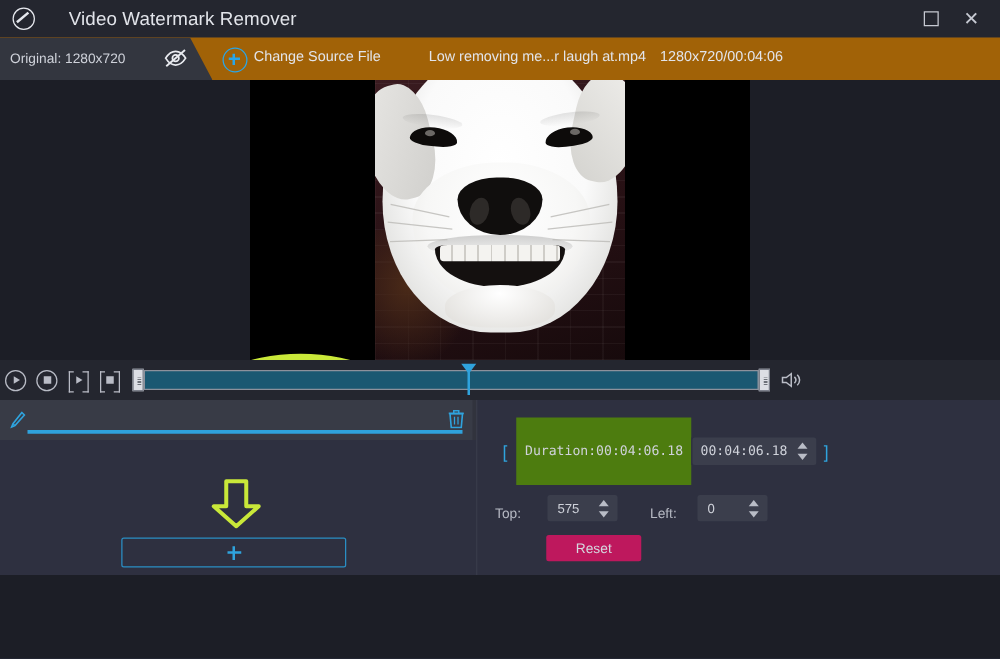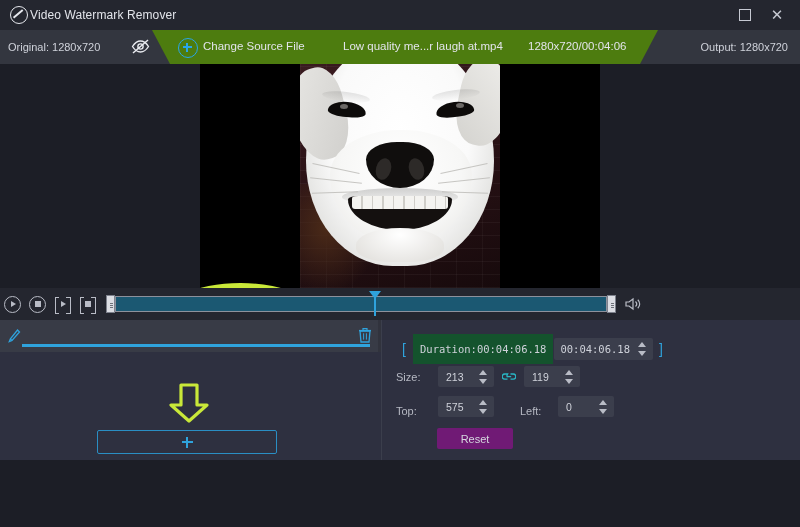--- a/index.html
+++ b/index.html
@@ -18,30 +18,30 @@
     background:#24262f;display:flex;align-items:center;
   }
   .logo{
     width:16px;height:16px;border-radius:50%;
     border:1.6px solid #e6e8ee;margin-left:10px;position:relative;flex:none;
   }
   .logo:after{
     content:"";position:absolute;left:1px;top:6px;width:12px;height:1.6px;
     background:#e6e8ee;transform:rotate(-40deg);
   }
-  .title-text{font-size:12px;color:#e2e4ea;margin-left:2px;letter-spacing:.1px;}
+  .title-text{font-size:15px;color:#e2e4ea;margin-left:27px;letter-spacing:.1px;}
   .win-ctrl{margin-left:auto;display:flex;align-items:center;padding-right:8px;gap:2px;}
   .wbtn{width:30px;height:28px;display:flex;align-items:center;justify-content:center;}
   .sq{width:10px;height:10px;border:1.4px solid #c6c9d2;}
   .xg{font-size:15px;color:#c6c9d2;line-height:1;font-family:"DejaVu Sans",sans-serif;}
 
   
   .infobar{
     position:absolute;left:0;top:30px;width:800px;height:34px;
-    background:#4d7c0f;
+    background:#a16207;
   }
   .tab-orig{
     position:absolute;left:0;top:0;height:34px;width:170px;
     background:#33363f;
     clip-path:polygon(0 0,152px 0,170px 34px,0 34px);
     display:flex;align-items:center;
   }
   .tab-orig .lbl{font-size:11px;color:#cfd2da;margin-left:8px;}
   .eye{
     position:absolute;left:131px;top:9px;width:19px;height:15px;
@@ -212,32 +212,32 @@
   .brk-l,.brk-r{color:#2fa3dd;font-size:14px;width:16px;text-align:center;}
   .spin{
     position:relative;height:22px;background:#3b3e4c;border-radius:2px;display:flex;align-items:center;
   }
   .spin .val{font-size:10.5px;color:#cfd2da;padding:0 6px;font-family:"DejaVu Sans Mono",monospace;}
   .arrs{position:relative;width:13px;height:16px;margin-right:4px;}
   .arrs:before,.arrs:after{content:"";position:absolute;left:2px;width:0;height:0;
     border-left:4.5px solid transparent;border-right:4.5px solid transparent;}
   .arrs:before{top:1px;border-bottom:5px solid #b9bcc6;}
   .arrs:after{bottom:1px;border-top:5px solid #b9bcc6;}
-  .dur{font-size:10.5px;color:#cfd2da;padding:4px 7px;background:#14532d;height:22px;
+  .dur{font-size:10.5px;color:#cfd2da;padding:16px 7px;background:#4d7c0f;height:22px;
        display:flex;align-items:center;font-family:"DejaVu Sans Mono",monospace;}
   .sep{width:1px;height:22px;background:#2e3040;}
 
   .row2{position:absolute;left:14px;top:46px;display:flex;align-items:center;gap:8px;}
   .row3{position:absolute;left:14px;top:76px;display:flex;align-items:flex-end;gap:8px;}
   .flabel{font-size:11px;color:#b6b9c3;width:34px;}
   .nspin{width:56px;height:21px;background:#3b3e4c;border-radius:2px;display:flex;align-items:center;}
   .nspin .val{font-size:10.5px;color:#cfd2da;padding-left:8px;flex:1;}
   .link-ic{width:14px;height:12px;position:relative;}
   .resetbtn{
-    position:absolute;left:55px;top:108px;width:76px;height:21px;background:#701a75;border-radius:2px;
+    position:absolute;left:55px;top:108px;width:76px;height:21px;background:#be185d;border-radius:2px;
     display:flex;align-items:center;justify-content:center;font-size:11px;color:#d5d8df;cursor:pointer;
   }
 
   
   .outbar{position:absolute;left:0;top:460px;width:800px;height:67px;background:#1c1e26;}
 </style>
 </head>
 <body>
 
 <div class="app">
@@ -259,25 +259,22 @@
     <div class="tab-orig">
       <div class="lbl">Original: 1280x720</div>
     </div>
     <svg class="eye" viewBox="0 0 19 15">
       <path d="M1.5 7.5 C4 3.5 7 2 9.5 2 C12 2 15 3.5 17.5 7.5 C15 11.5 12 13 9.5 13 C7 13 4 11.5 1.5 7.5 Z" fill="none" stroke="#e9ebf0" stroke-width="1.4"></path>
       <circle cx="9.5" cy="7.5" r="2.6" fill="none" stroke="#e9ebf0" stroke-width="1.4"></circle>
       <line x1="2" y1="14" x2="17" y2="1" stroke="#e9ebf0" stroke-width="1.5"></line>
     </svg>
     <div class="plus-ic"></div>
     <div class="chg-src">Change Source File</div>
-    <div class="fname">Low quality me...r laugh at.mp4</div>
+    <div class="fname">Low removing me...r laugh at.mp4</div>
     <div class="fmeta">1280x720/00:04:06</div>
-    <div class="tab-out">
-      <div class="lbl">Output: 1280x720</div>
-    </div>
   </div>
 
   <div class="stage">
     <div class="video">
       <div class="vid-inner">
         <div class="brick"></div>
         <div class="dog-head">
           <div class="ear-l"></div>
           <div class="ear-r"></div>
           <div class="brow-l"></div>
@@ -388,36 +385,20 @@
       <div class="sep"></div>
       <div class="dur">Duration:00:04:06.18</div>
       <div class="sep"></div>
       <div class="spin">
         <span class="val">00:04:06.18</span>
         <span class="arrs"></span>
       </div>
       <span class="brk-r">]</span>
     </div>
 
-    <div class="row2">
-      <span class="flabel">Size:</span>
-      <div class="nspin">
-        <span class="val">213</span>
-        <span class="arrs"></span>
-      </div>
-      <svg class="link-ic" viewBox="0 0 14 12">
-        <path d="M5.5 6 A2.6 2.6 0 0 1 5.5 3 H2.8 A2.6 2.6 0 0 0 2.8 8.2 H5.5" fill="none" stroke="#29b5c4" stroke-width="1.3"></path>
-        <path d="M8.5 3 H11.2 A2.6 2.6 0 0 1 11.2 8.2 H8.5" fill="none" stroke="#29b5c4" stroke-width="1.3"></path>
-        <line x1="4.8" y1="5.6" x2="9.2" y2="5.6" stroke="#29b5c4" stroke-width="1.3"></line>
-      </svg>
-      <div class="nspin">
-        <span class="val">119</span>
-        <span class="arrs"></span>
-      </div>
-    </div>
 
     <div class="row3">
       <span class="flabel">Top:</span>
       <div class="nspin">
         <span class="val">575</span>
         <span class="arrs"></span>
       </div>
       <span class="flabel" style="width:30px;margin-left:18px">Left:</span>
       <div class="nspin">
         <span class="val">0</span>

